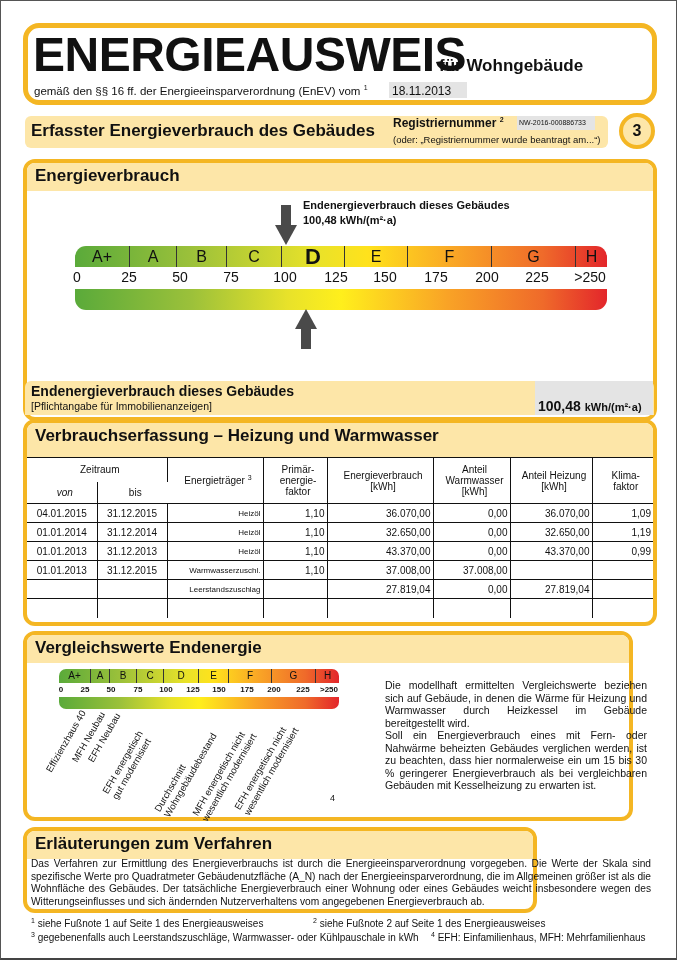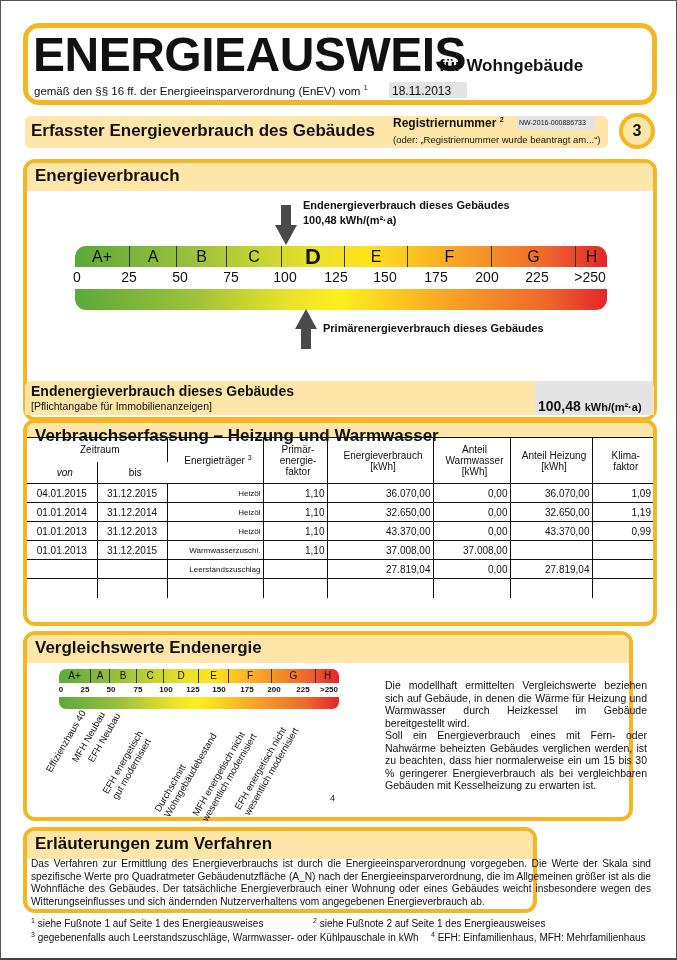--- a/index.html
+++ b/index.html
@@ -122,31 +122,30 @@
     <span style="left:536px;">225</span>
     <span style="left:589px;">&gt;250</span>
   </div>
   <div class="scale-bot" style="left:74px;top:288px;width:532px;"></div>
 
   <div class="arrow-up" style="left:296px;top:308px;">
       <div class="shaft"></div>
       <div class="head"></div>
     </div>
   <div class="alabel" style="left:322px;top:320px;">
-    <div>Primärenergieverbrauch dieses Gebäudes</div>
   </div>
 
   <div class="end-strip"></div>
   <div class="end-val-bg"></div>
   <div class="end-title">Endenergieverbrauch dieses Gebäudes</div>
   <div class="end-note">[Pflichtangabe für Immobilienanzeigen]</div>
   <div class="end-val"><span>100,48</span> <small>kWh/(m²·a)</small></div>
 
   <div class="obox" style="left:22px;top:418px;width:634px;height:207px;">
-    <div class="hband" style="height:14px;">Verbrauchserfassung – Heizung und Warmwasser</div>
+    <div class="hband" style="height:34px;">Verbrauchserfassung – Heizung und Warmwasser</div>
     <table style="border-top:1px solid #111;">
       <colgroup>
         <col style="width:70px">
           <col style="width:70px">
           <col style="width:96px">
           <col style="width:64px">
           <col style="width:106px">
           <col style="width:77px">
           <col style="width:82px">
           <col>

